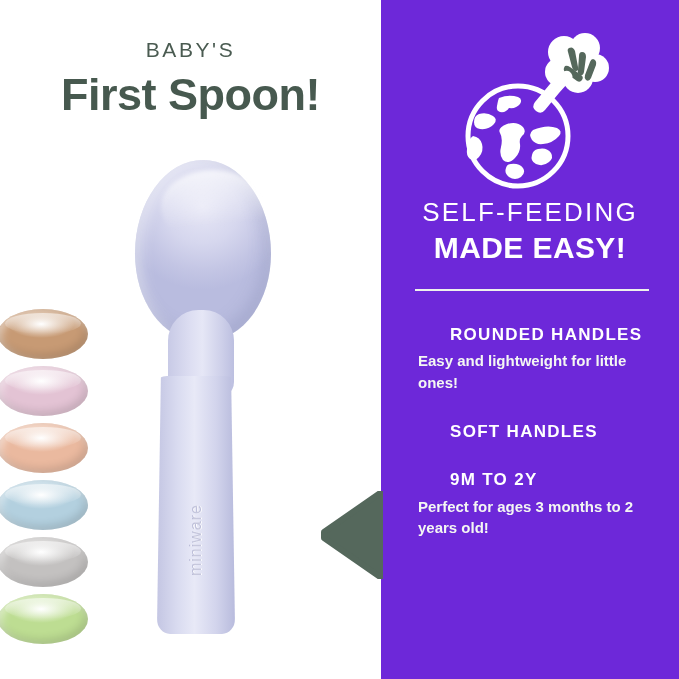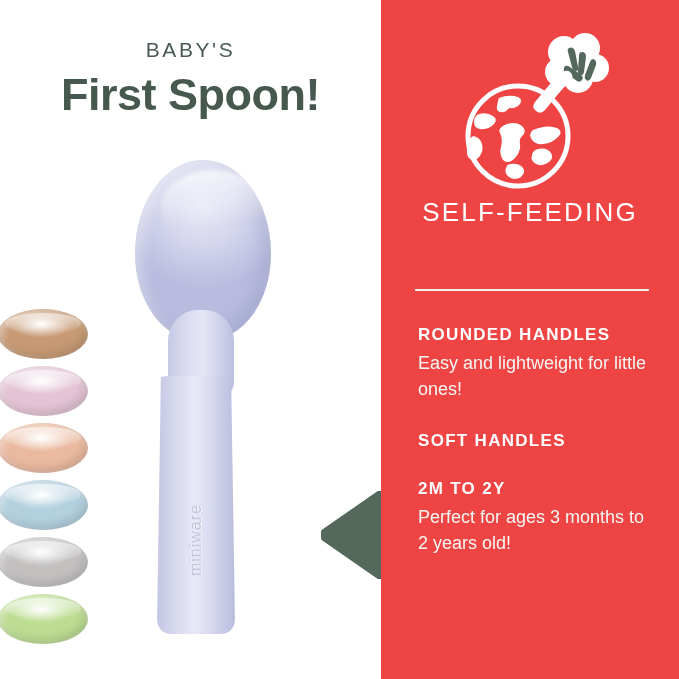--- a/index.html
+++ b/index.html
@@ -18,20 +18,21 @@
     background: #ffffff;
   }
 
   
   #left-panel {
     position: absolute;
     left: 0; top: 0;
     width: 381px; height: 679px;
     background: #ffffff;
     overflow: hidden;
+    padding-left: 40px;
   }
 
   #title-block {
     position: absolute;
     left: 0; top: 38px;
     width: 381px;
     text-align: center;
   }
   #title-eyebrow {
     font-size: 21px;
@@ -141,21 +142,21 @@
     left: 321px; top: 491px;
     width: 62px; height: 88px;
     z-index: 5;
   }
 
   
   #right-panel {
     position: absolute;
     left: 381px; top: 0;
     width: 298px; height: 679px;
-    background: #ef4444;
+    background: #6d28d9;
   }
 
   #globe-icon {
     position: absolute;
     left: 84px; top: 18px;
     width: 146px; height: 172px;
   }
 
   #heading-block {
     position: absolute;
@@ -192,24 +193,25 @@
     color: #ffffff;
   }
   .feature { margin-bottom: 28px; }
   .feature:last-child { margin-bottom: 0; }
   .feature-title {
     font-size: 17px;
     font-weight: bold;
     letter-spacing: 1.3px;
     line-height: 1.2;
     margin-bottom: 5px;
+    margin-left: 32px;
   }
   .feature-body {
-    font-size: 18px;
-    font-weight: 400;
+    font-size: 15px;
+    font-weight: 700;
     line-height: 1.45;
     color: #f4f6f3;
   }
 </style>
 </head>
 <body>
 
 <div id="page">
 
   <div id="left-panel">
@@ -292,31 +294,32 @@
         <path d="M8 118 q7 1 9 8 q2 7 -3 13 q-4 5 -9 2 q-4 -3 -3 -10 q1 -10 6 -13 z"></path>
         <path d="M42 106 q10 -3 16 3 q4 5 -1 9 q-3 3 -2 8 q1 8 -5 14 q-7 7 -12 2 q-4 -5 -2 -13 q2 -9 -1 -14 q-3 -5 7 -9 z"></path>
         <path d="M68 112 q14 -6 24 -2 q6 3 2 8 q-6 7 -16 8 q-7 1 -11 -4 q-4 -6 1 -10 z"></path>
         <path d="M73 131 q9 -2 13 4 q3 5 -2 9 q-6 5 -13 2 q-6 -3 -4 -9 q1 -5 6 -6 z"></path>
         <path d="M46 146 q8 -1 12 4 q3 5 -2 9 q-6 4 -12 0 q-5 -4 -3 -9 q1 -4 5 -4 z"></path>
       </g>
     </svg>
 
     <div id="heading-block">
       <div id="heading-line1">SELF-FEEDING</div>
+      <div id="heading-line2">MADE EASY!</div>
     </div>
 
     <div id="heading-divider"></div>
 
     <div id="features">
         <div class="feature">
           <div class="feature-title">ROUNDED HANDLES</div>
           <div class="feature-body">Easy and lightweight for little ones!</div>
         </div>
         <div class="feature">
           <div class="feature-title">SOFT HANDLES</div>
         </div>
         <div class="feature">
-          <div class="feature-title">2M TO 2Y</div>
+          <div class="feature-title">9M TO 2Y</div>
           <div class="feature-body">Perfect for ages 3 months to 2 years old!</div>
         </div>
       </div>
   </div>
 </div>
 
 </body></html>

